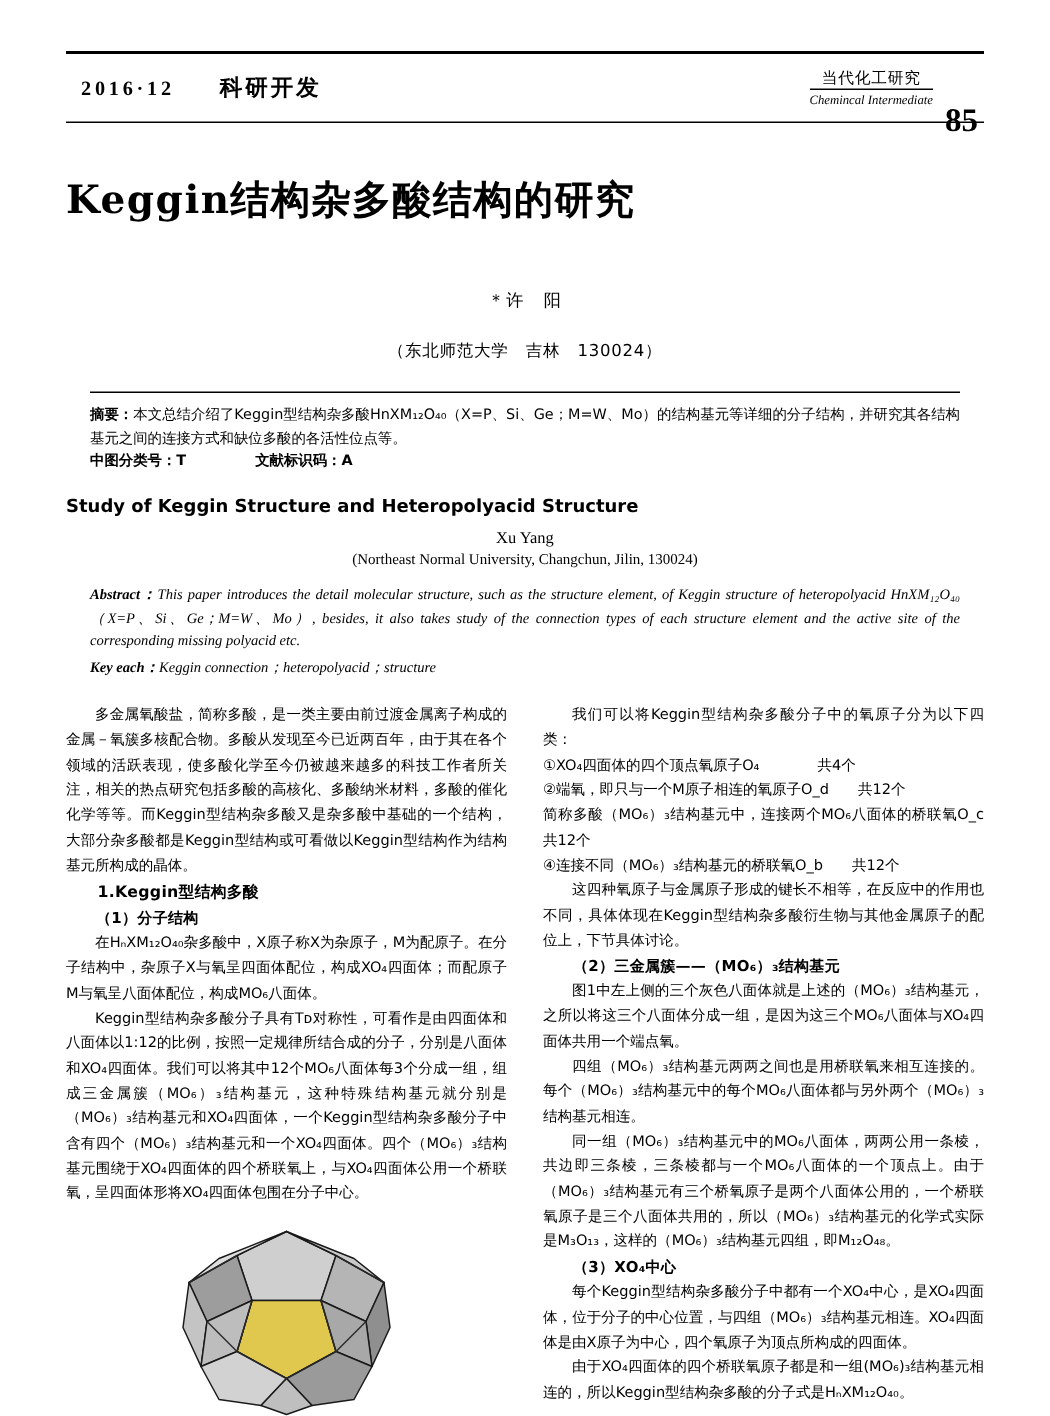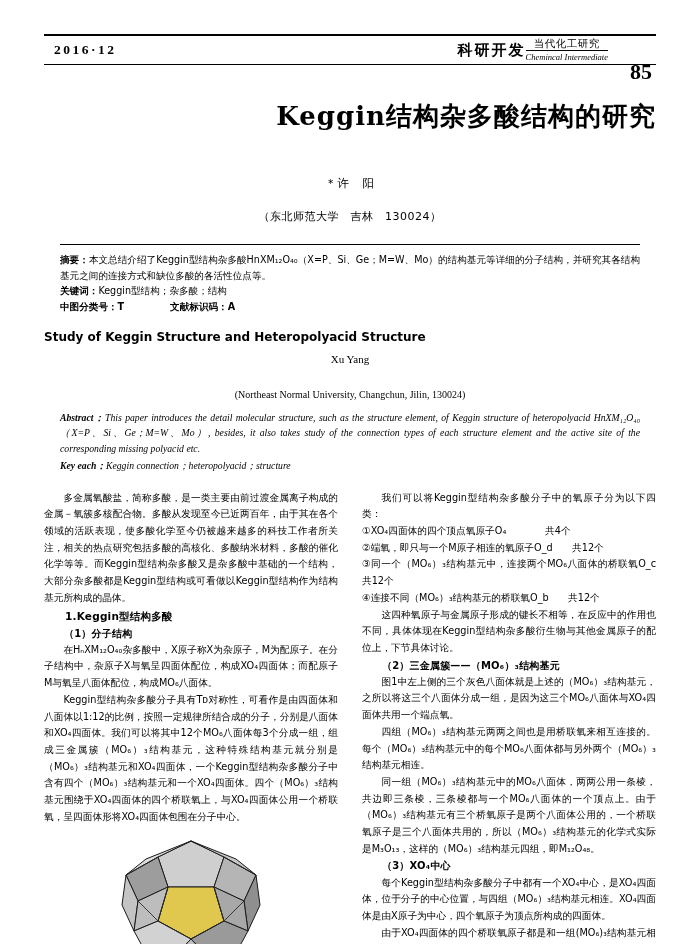--- a/index.html
+++ b/index.html
@@ -19,21 +19,21 @@
     position: relative;
     width: 700px;
     height: 944px;
     box-sizing: border-box;
     padding: 0 44px;
   }
 
   
   .runhead {
     position: relative;
-    height: 31px;
+    height: 48px;
     margin-top: 34px;
   }
   .runhead .rule-top {
     position: absolute;
     left: 0; right: 0;
     top: 0;
     border-top: 2.2px solid #000;
   }
   .runhead .rule-bottom {
     position: absolute;
@@ -54,27 +54,27 @@
     letter-spacing: 2.5px;
     font-weight: bold;
     padding-left: 10px;
   }
   .runhead-center {
     font-family: "DejaVu Sans", sans-serif;
     font-size: 15px;
     font-weight: bold;
     letter-spacing: 2px;
     flex: 1;
-    text-align: right;
+    text-align: left;
     padding-left: 30px;
   }
   .runhead-right {
     display: flex;
     align-items: flex-end;
-    gap: 22px;
+    gap: 8px;
     padding-right: 4px;
   }
   .journal-names {
     text-align: center;
     line-height: 1.25;
   }
   .journal-cn {
     font-family: "DejaVu Sans", sans-serif;
     font-size: 10.5px;
     letter-spacing: 0.5px;
@@ -92,21 +92,21 @@
     font-family: "Liberation Serif", serif;
     font-size: 22px;
     font-weight: bold;
     line-height: 1;
     position: relative;
     top: 20px;
   }
 
   
   .title-cn {
-    text-align: right;
+    text-align: left;
     font-family: "DejaVu Serif", serif;
     font-size: 26px;
     font-weight: bold;
     margin-top: 34px;
     letter-spacing: 1px;
   }
   .authors-cn {
     text-align: center;
     font-family: "DejaVu Sans", sans-serif;
     font-size: 11.5px;
@@ -163,21 +163,21 @@
   .author-en {
     text-align: center;
     font-family: "Liberation Serif", serif;
     font-size: 11px;
     margin-top: 9px;
   }
   .affil-en {
     text-align: center;
     font-family: "Liberation Serif", serif;
     font-size: 10px;
-    margin-top: 24px;
+    margin-top: 3px;
   }
   .abs-en {
     font-family: "Liberation Serif", serif;
     font-size: 9.7px;
     font-style: italic;
     line-height: 1.6;
     text-align: justify;
     margin-top: 10px;
     padding: 0 16px;
   }
@@ -257,21 +257,20 @@
     </div>
   </div>
 
   <div class="title-cn">Keggin结构杂多酸结构的研究</div>
   <div class="authors-cn">＊许　阳</div>
   <div class="affil-cn">（东北师范大学　吉林　130024）</div>
 
   <div class="abs-wrap">
     <div class="abs-rule"></div>
     <div class="abs-cn"><span class="lbl">摘要：</span><span>本文总结介绍了Keggin型结构杂多酸HnXM₁₂O₄₀（X=P、Si、Ge；M=W、Mo）的结构基元等详细的分子结构，并研究其各结构基元之间的连接方式和缺位多酸的各活性位点等。</span></div>
-    <div class="kw-cn"><span class="lbl">关键词：</span><span>Keggin型结构；杂多酸；结构</span></div>
     <div class="clc-line"><span class="lbl">中图分类号：T</span><span class="spacer"></span><span class="lbl">文献标识码：A</span></div>
   </div>
 
   <div class="title-en">Study of Keggin Structure and Heteropolyacid Structure</div>
   <div class="author-en">Xu Yang</div>
   <div class="affil-en">(Northeast Normal University, Changchun, Jilin, 130024)</div>
   <div class="abs-en"><span class="lbl">Abstract：</span><span>This paper introduces the detail molecular structure, such as the structure element, of Keggin structure of heteropolyacid HnXM₁₂O₄₀（X=P、Si、Ge；M=W、Mo）, besides, it also takes study of the connection types of each structure element and the active site of the corresponding missing polyacid etc.</span></div>
   <div class="kw-en"><span class="lbl">Key each：</span><span>Keggin connection；heteropolyacid；structure</span></div>
 
   <div class="cols">
@@ -313,21 +312,21 @@
         </svg>
 
       </div>
 
     </div>
 
     <div class="col">
       <p>我们可以将Keggin型结构杂多酸分子中的氧原子分为以下四类：</p>
       <p class="noindent">①XO₄四面体的四个顶点氧原子O₄　　　　共4个</p>
       <p class="noindent">②端氧，即只与一个M原子相连的氧原子O_d　　共12个</p>
-      <p class="noindent">③同一个（MO₆）₃结构基元中，连接两个MO₆八面体的桥联氧O_c　　共12个</p>
+      <p class="noindent">简称多酸（MO₆）₃结构基元中，连接两个MO₆八面体的桥联氧O_c　　共12个</p>
       <p class="noindent">④连接不同（MO₆）₃结构基元的桥联氧O_b　　共12个</p>
       <p>这四种氧原子与金属原子形成的键长不相等，在反应中的作用也不同，具体体现在Keggin型结构杂多酸衍生物与其他金属原子的配位上，下节具体讨论。</p>
       <p class="h3">（2）三金属簇——（MO₆）₃结构基元</p>
       <p>图1中左上侧的三个灰色八面体就是上述的（MO₆）₃结构基元，之所以将这三个八面体分成一组，是因为这三个MO₆八面体与XO₄四面体共用一个端点氧。</p>
       <p>四组（MO₆）₃结构基元两两之间也是用桥联氧来相互连接的。每个（MO₆）₃结构基元中的每个MO₆八面体都与另外两个（MO₆）₃结构基元相连。</p>
       <p>同一组（MO₆）₃结构基元中的MO₆八面体，两两公用一条棱，共边即三条棱，三条棱都与一个MO₆八面体的一个顶点上。由于（MO₆）₃结构基元有三个桥氧原子是两个八面体公用的，一个桥联氧原子是三个八面体共用的，所以（MO₆）₃结构基元的化学式实际是M₃O₁₃，这样的（MO₆）₃结构基元四组，即M₁₂O₄₈。</p>
       <p class="h3">（3）XO₄中心</p>
       <p>每个Keggin型结构杂多酸分子中都有一个XO₄中心，是XO₄四面体，位于分子的中心位置，与四组（MO₆）₃结构基元相连。XO₄四面体是由X原子为中心，四个氧原子为顶点所构成的四面体。</p>
       <p>由于XO₄四面体的四个桥联氧原子都是和一组(MO₆)₃结构基元相连的，所以Keggin型结构杂多酸的分子式是HₙXM₁₂O₄₀。</p>
 

